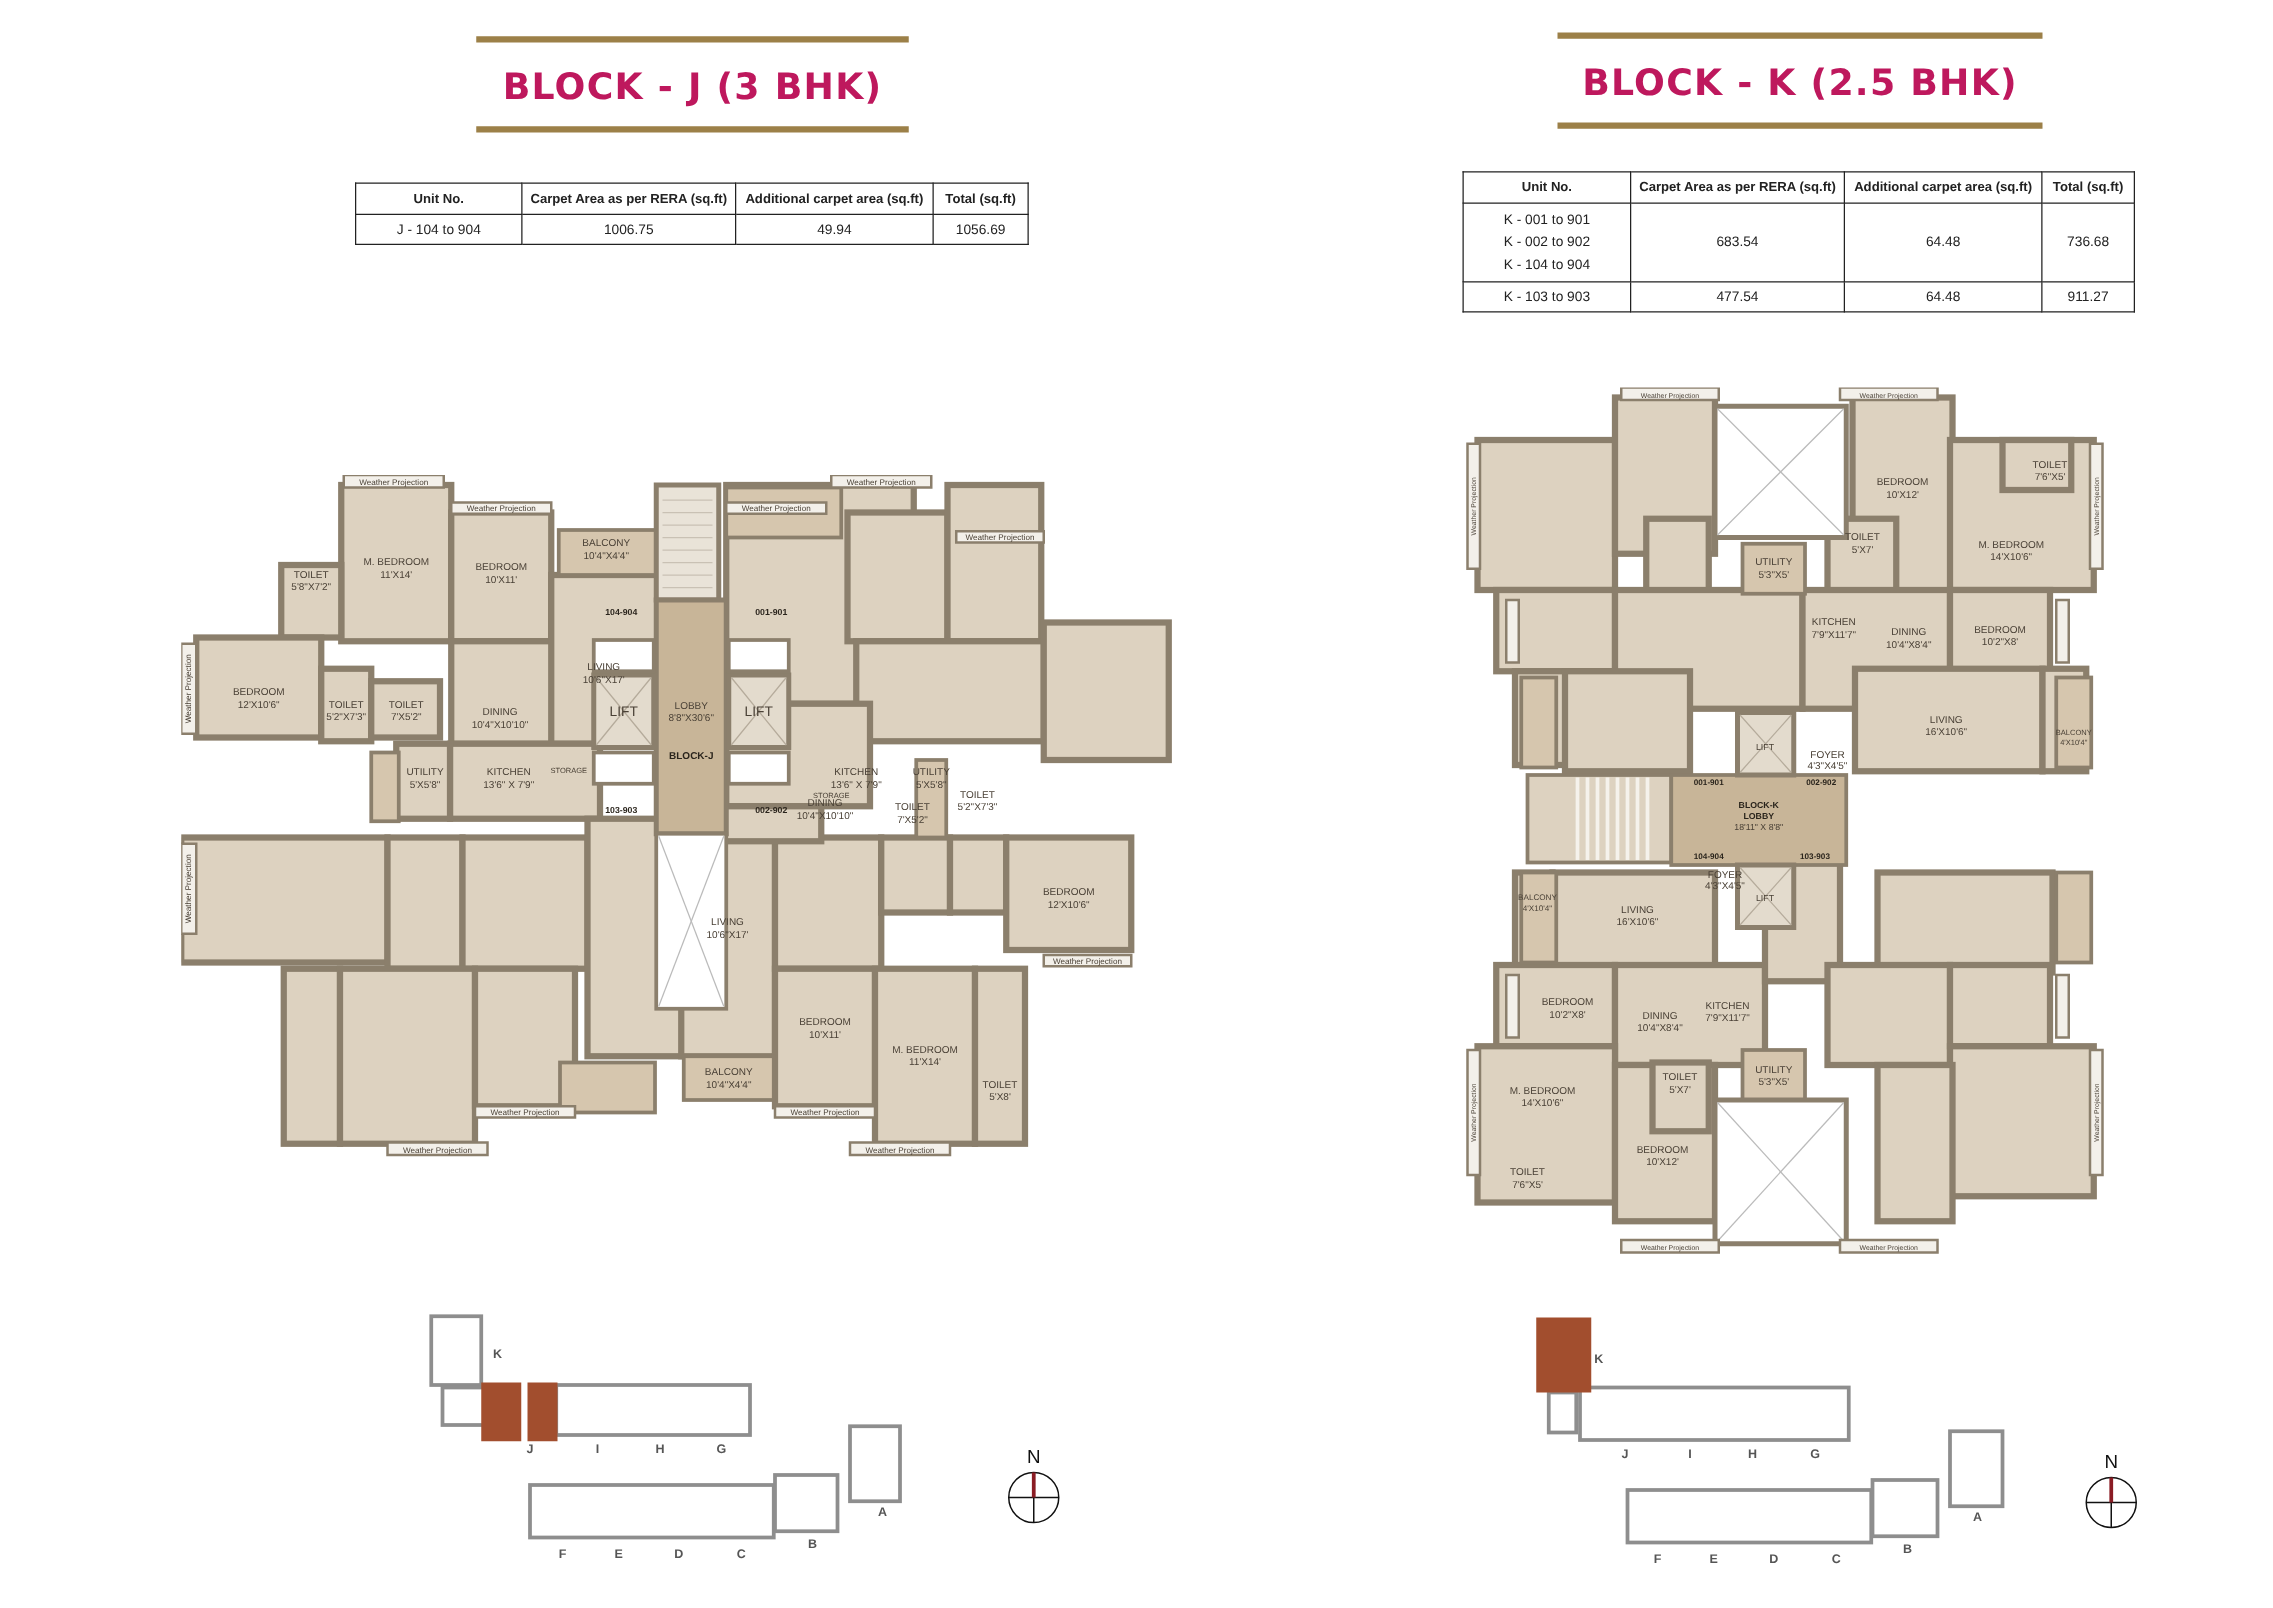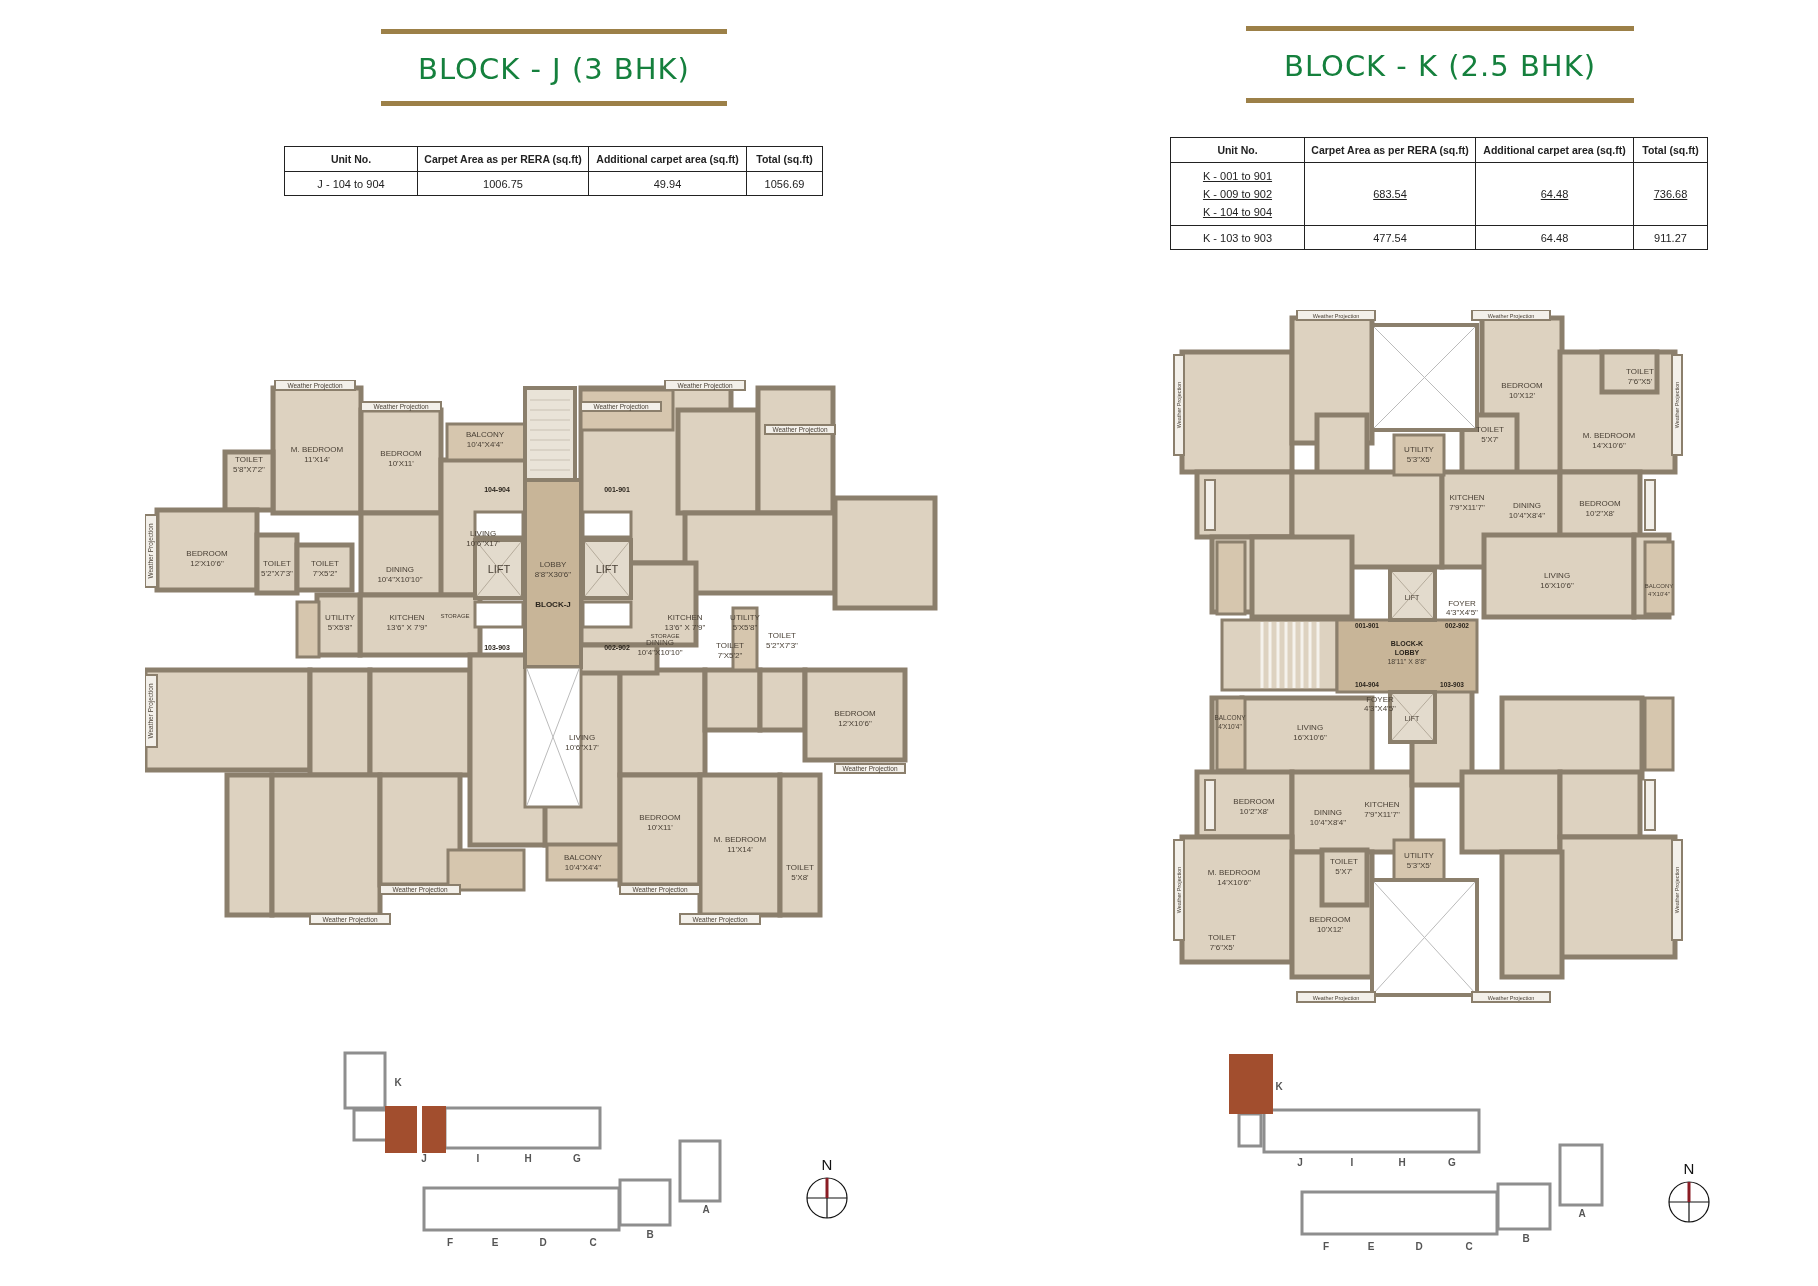--- a/index.html
+++ b/index.html
@@ -1,21 +1,21 @@
 <!DOCTYPE html>
 <html><head>
 <meta charset="utf-8">
 <style>
   * { box-sizing: border-box; margin: 0; padding: 0; }
   html, body { width: 1818px; height: 1286px; background: #ffffff; overflow: hidden; }
   body { position: relative; font-family: "Liberation Sans", sans-serif; color: #222; }
 
   .title-block { position: absolute; text-align: center; }
   .title-bar { height: 5px; background: #9c8048; }
-  .title-text { font-family: "DejaVu Sans", sans-serif; font-weight: normal; color: #15803d; letter-spacing: 1px; }
+  .title-text { font-family: "DejaVu Sans", sans-serif; font-weight: bold; color: #be185d; letter-spacing: 1px; }
 
   table.area { position: absolute; border-collapse: collapse; font-size: 11px; color: #222; }
   table.area th, table.area td { border: 1px solid #222; text-align: center; vertical-align: middle; padding: 2px 4px; }
   table.area th { font-weight: bold; height: 25px; font-size: 10.5px; }
   table.area td.units span { display: block; line-height: 18px; }
 
   .plan { position: absolute; }
   .plan svg { display: block; }
   .rl { font-family: "Liberation Sans", sans-serif; font-size: 8px; fill: #4a4136; text-anchor: middle; }
   .rl-b { font-weight: bold; fill: #2a241c; }
@@ -62,24 +62,24 @@
 <table class="area" style="left:1170px; top:137px; width:538px;">
   <thead>
     <tr>
       <th style="width:134px;">Unit No.</th>
       <th style="width:171px;">Carpet Area as per RERA (sq.ft)</th>
       <th style="width:158px;">Additional carpet area (sq.ft)</th>
       <th>Total (sq.ft)</th>
     </tr>
   </thead>
   <tbody>
-    <tr style="height:63px;text-decoration:underline;">
+    <tr style="height:63px;">
       <td class="units">
         <span>K - 001 to 901</span>
-        <span>K - 009 to 902</span>
+        <span>K - 002 to 902</span>
         <span>K - 104 to 904</span>
       </td>
       <td>683.54</td>
       <td>64.48</td>
       <td>736.68</td>
     </tr>
     <tr style="height:24px;margin-top:40px;">
       <td>K - 103 to 903</td>
       <td>477.54</td>
       <td>64.48</td>

